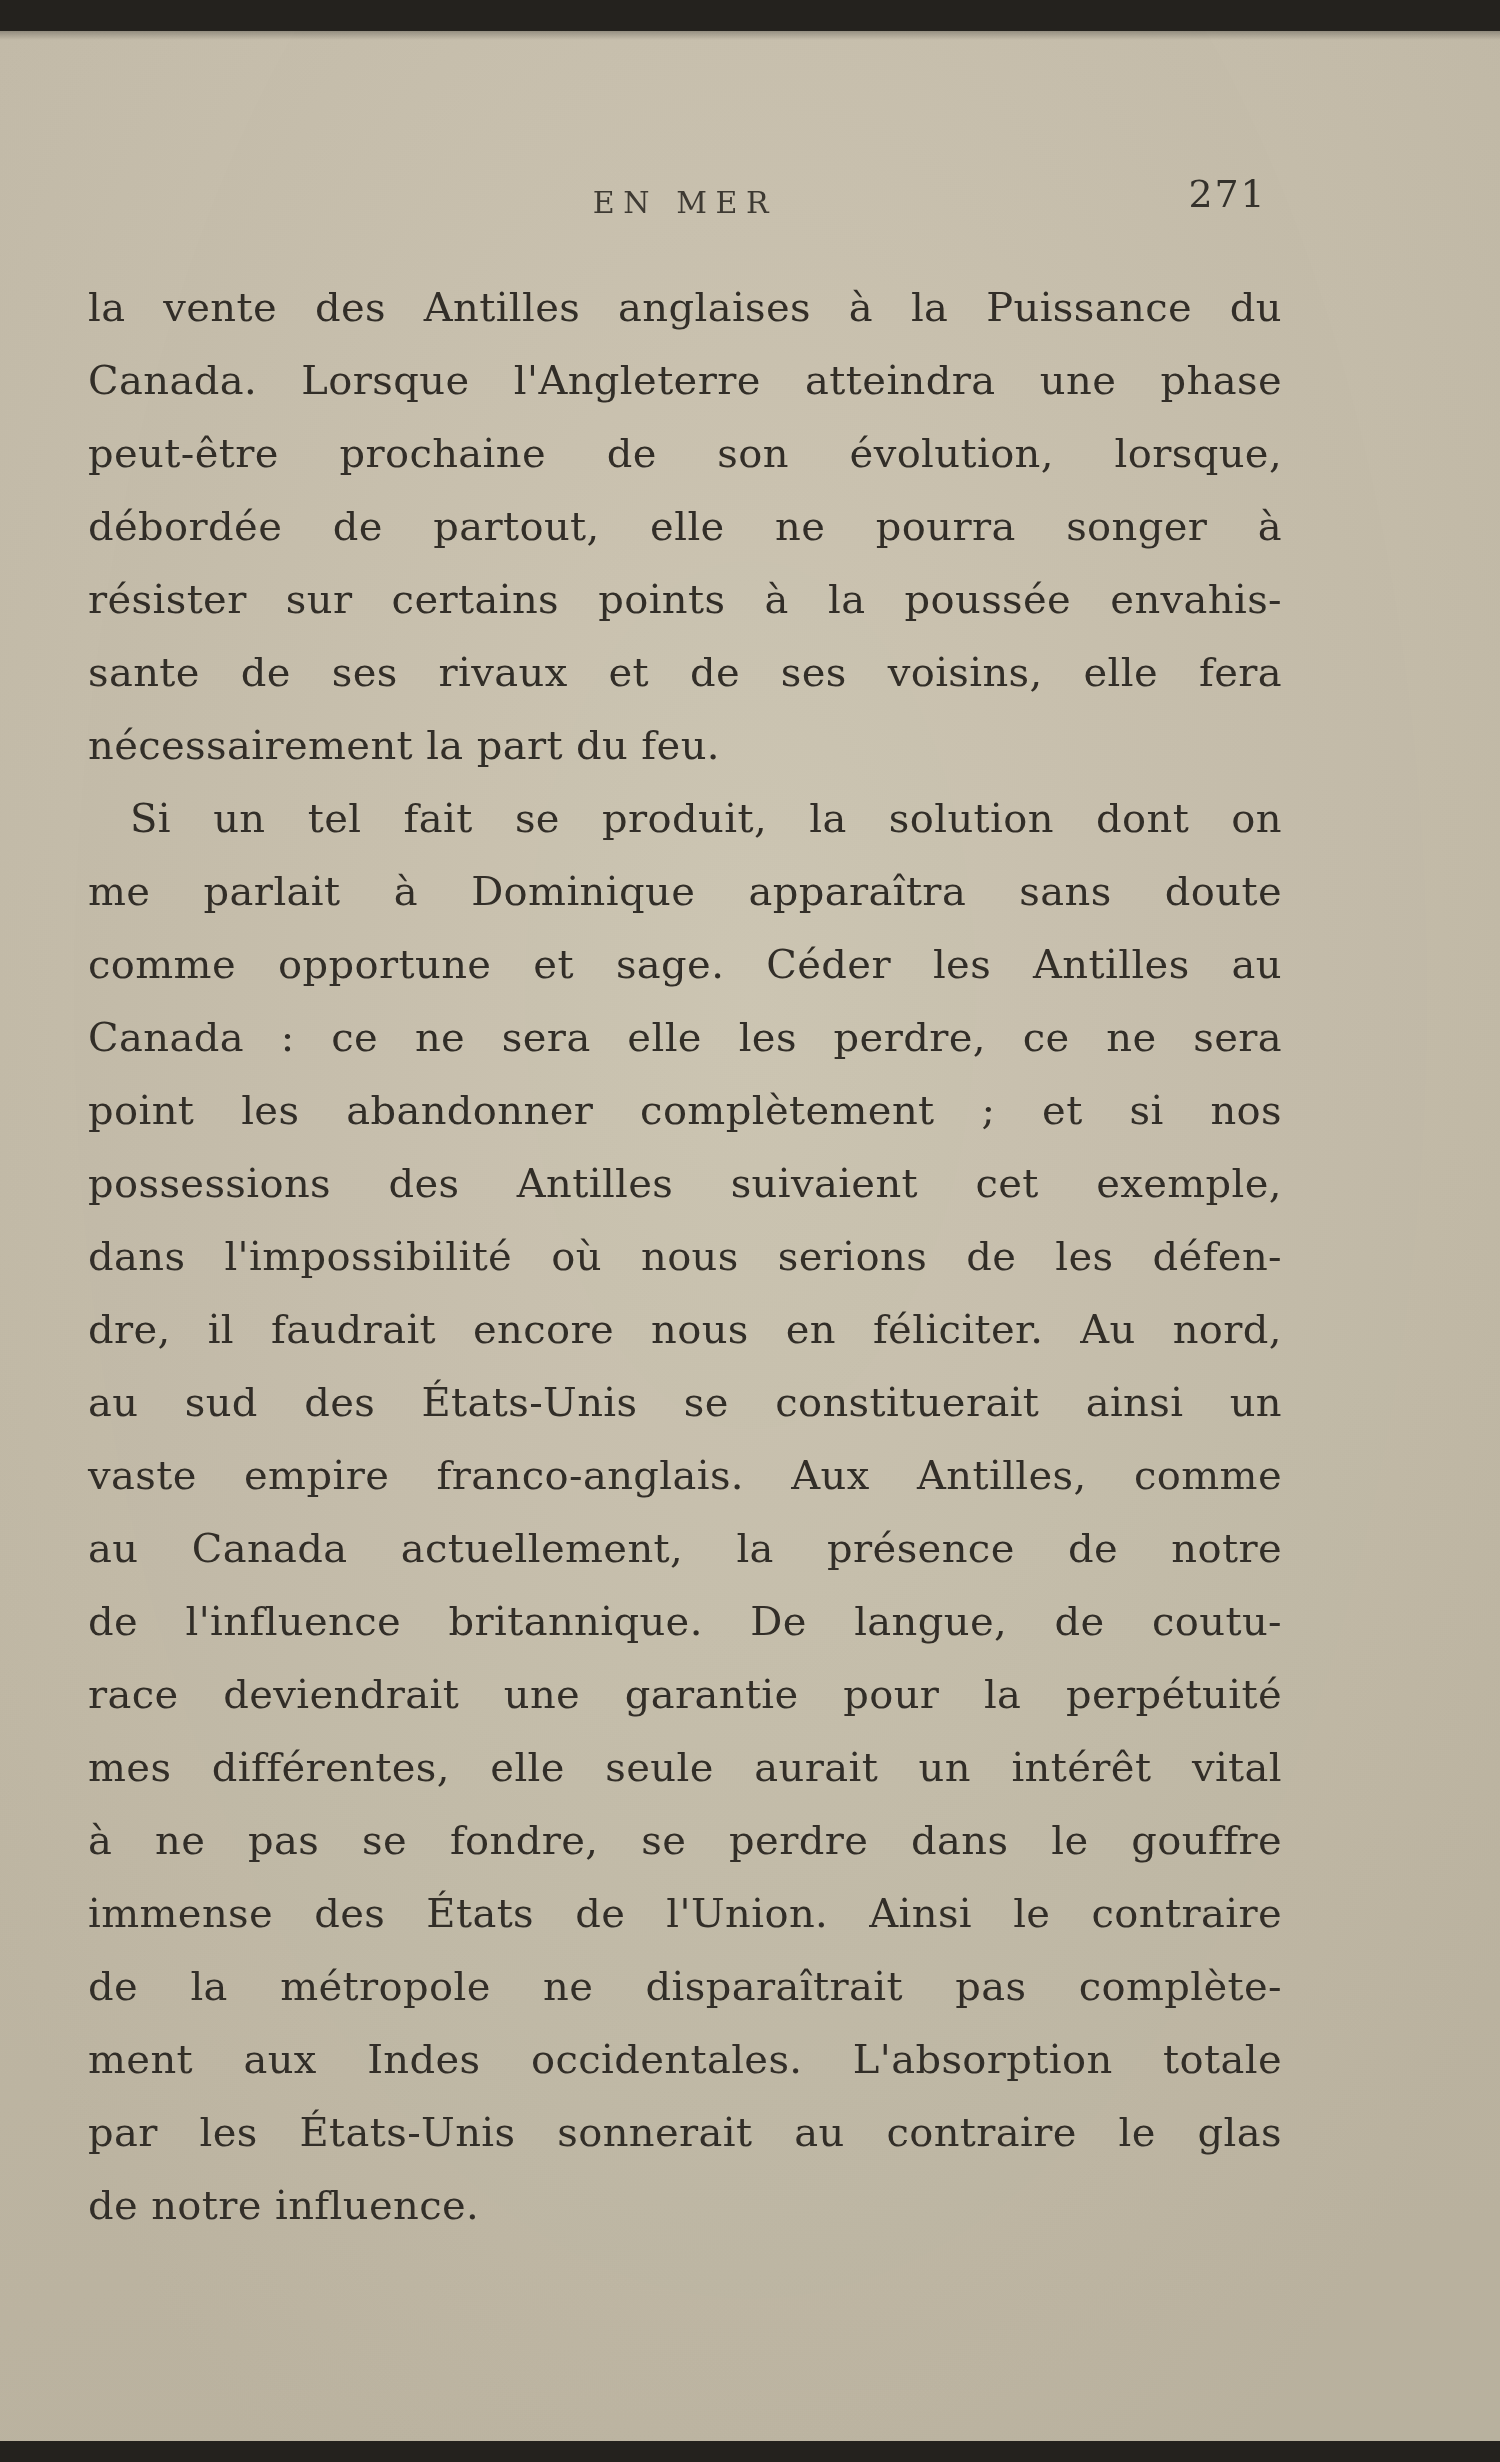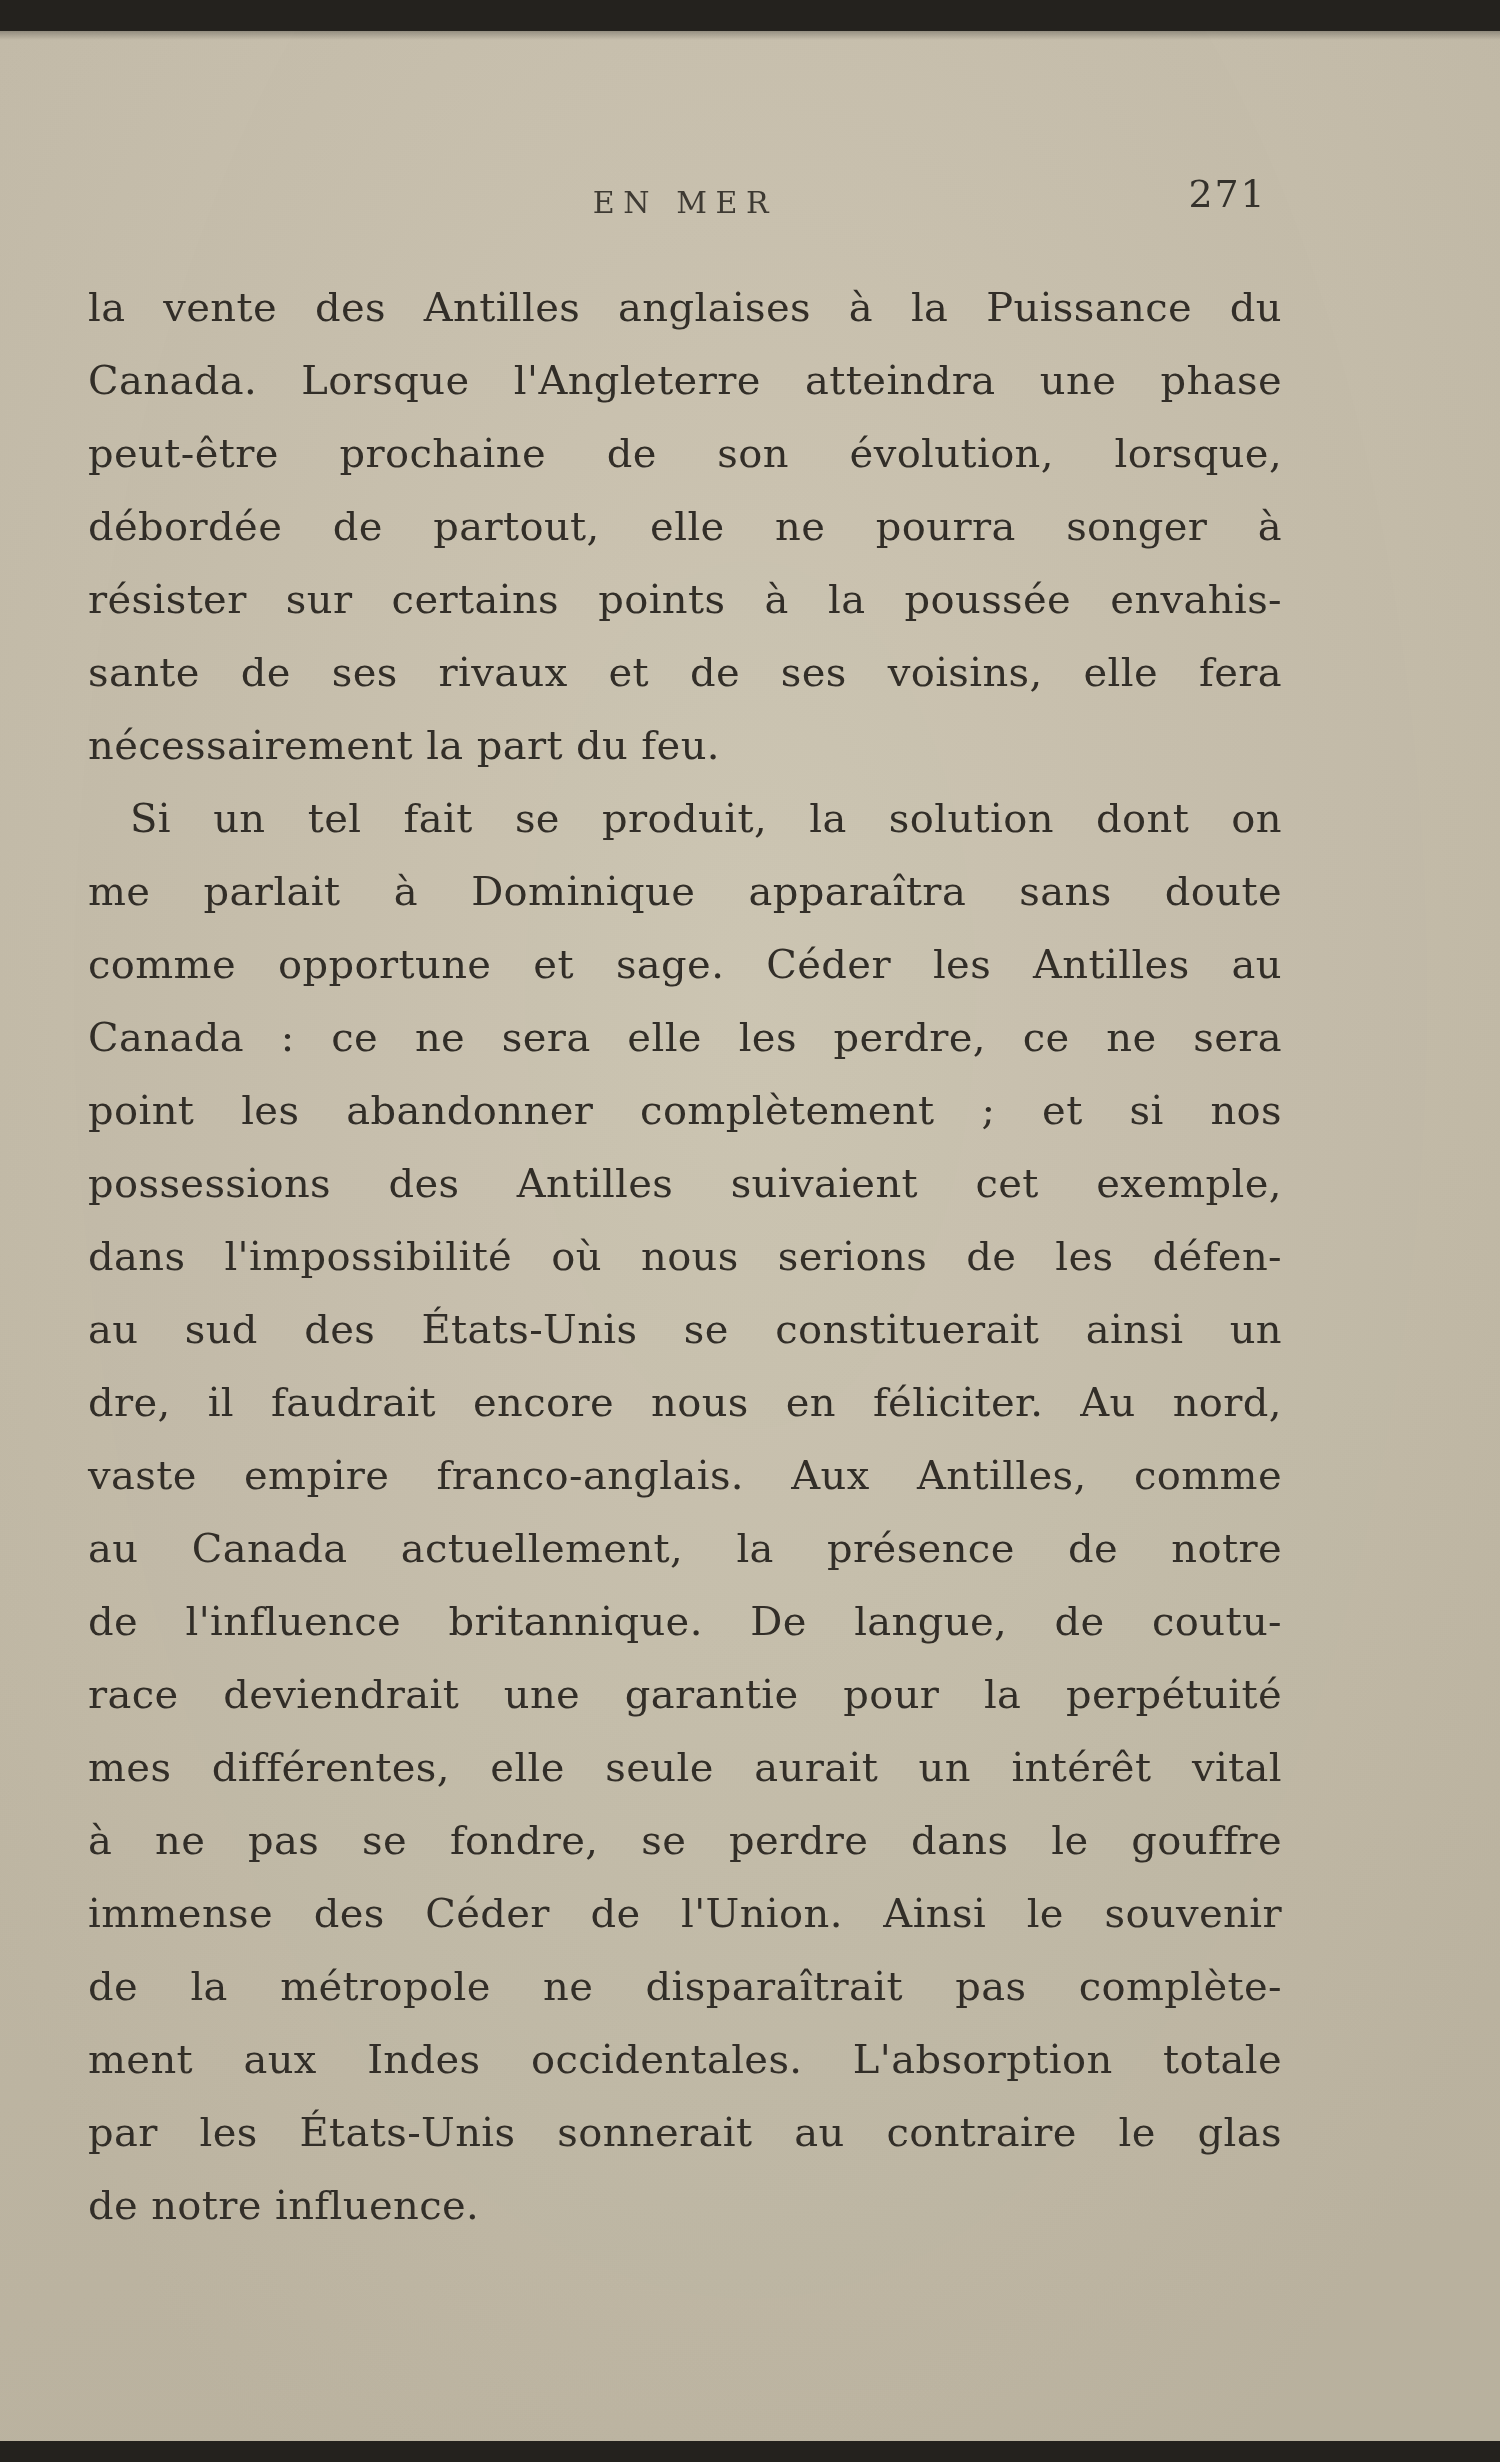--- a/index.html
+++ b/index.html
@@ -102,29 +102,29 @@
       <div class="line">sante de ses rivaux et de ses voisins, elle fera</div>
       <div class="line para-end">nécessairement la part du feu.</div>
 
       <div class="line indent">Si un tel fait se produit, la solution dont on</div>
       <div class="line">me parlait à Dominique apparaîtra sans doute</div>
       <div class="line">comme opportune et sage. Céder les Antilles au</div>
       <div class="line">Canada : ce ne sera elle les perdre, ce ne sera</div>
       <div class="line">point les abandonner complètement ; et si nos</div>
       <div class="line">possessions des Antilles suivaient cet exemple,</div>
       <div class="line">dans l'impossibilité où nous serions de les défen-</div>
+      <div class="line">dre, il faudrait encore nous en féliciter. Au nord,</div>
       <div class="line">au sud des États-Unis se constituerait ainsi un</div>
-      <div class="line">dre, il faudrait encore nous en féliciter. Au nord,</div>
       <div class="line">vaste empire franco-anglais. Aux Antilles, comme</div>
       <div class="line">au Canada actuellement, la présence de notre</div>
       <div class="line">de l'influence britannique. De langue, de coutu-</div>
       <div class="line">race deviendrait une garantie pour la perpétuité</div>
       <div class="line">mes différentes, elle seule aurait un intérêt vital</div>
       <div class="line">à ne pas se fondre, se perdre dans le gouffre</div>
-      <div class="line">immense des Céder de l'Union. Ainsi le souvenir</div>
+      <div class="line">immense des États de l'Union. Ainsi le contraire</div>
       <div class="line">de la métropole ne disparaîtrait pas complète-</div>
       <div class="line">ment aux Indes occidentales. L'absorption totale</div>
       <div class="line">par les États-Unis sonnerait au contraire le glas</div>
       <div class="line para-end">de notre influence.</div>
     </div>
   </div>
 </div>
 
 
 </body></html>

